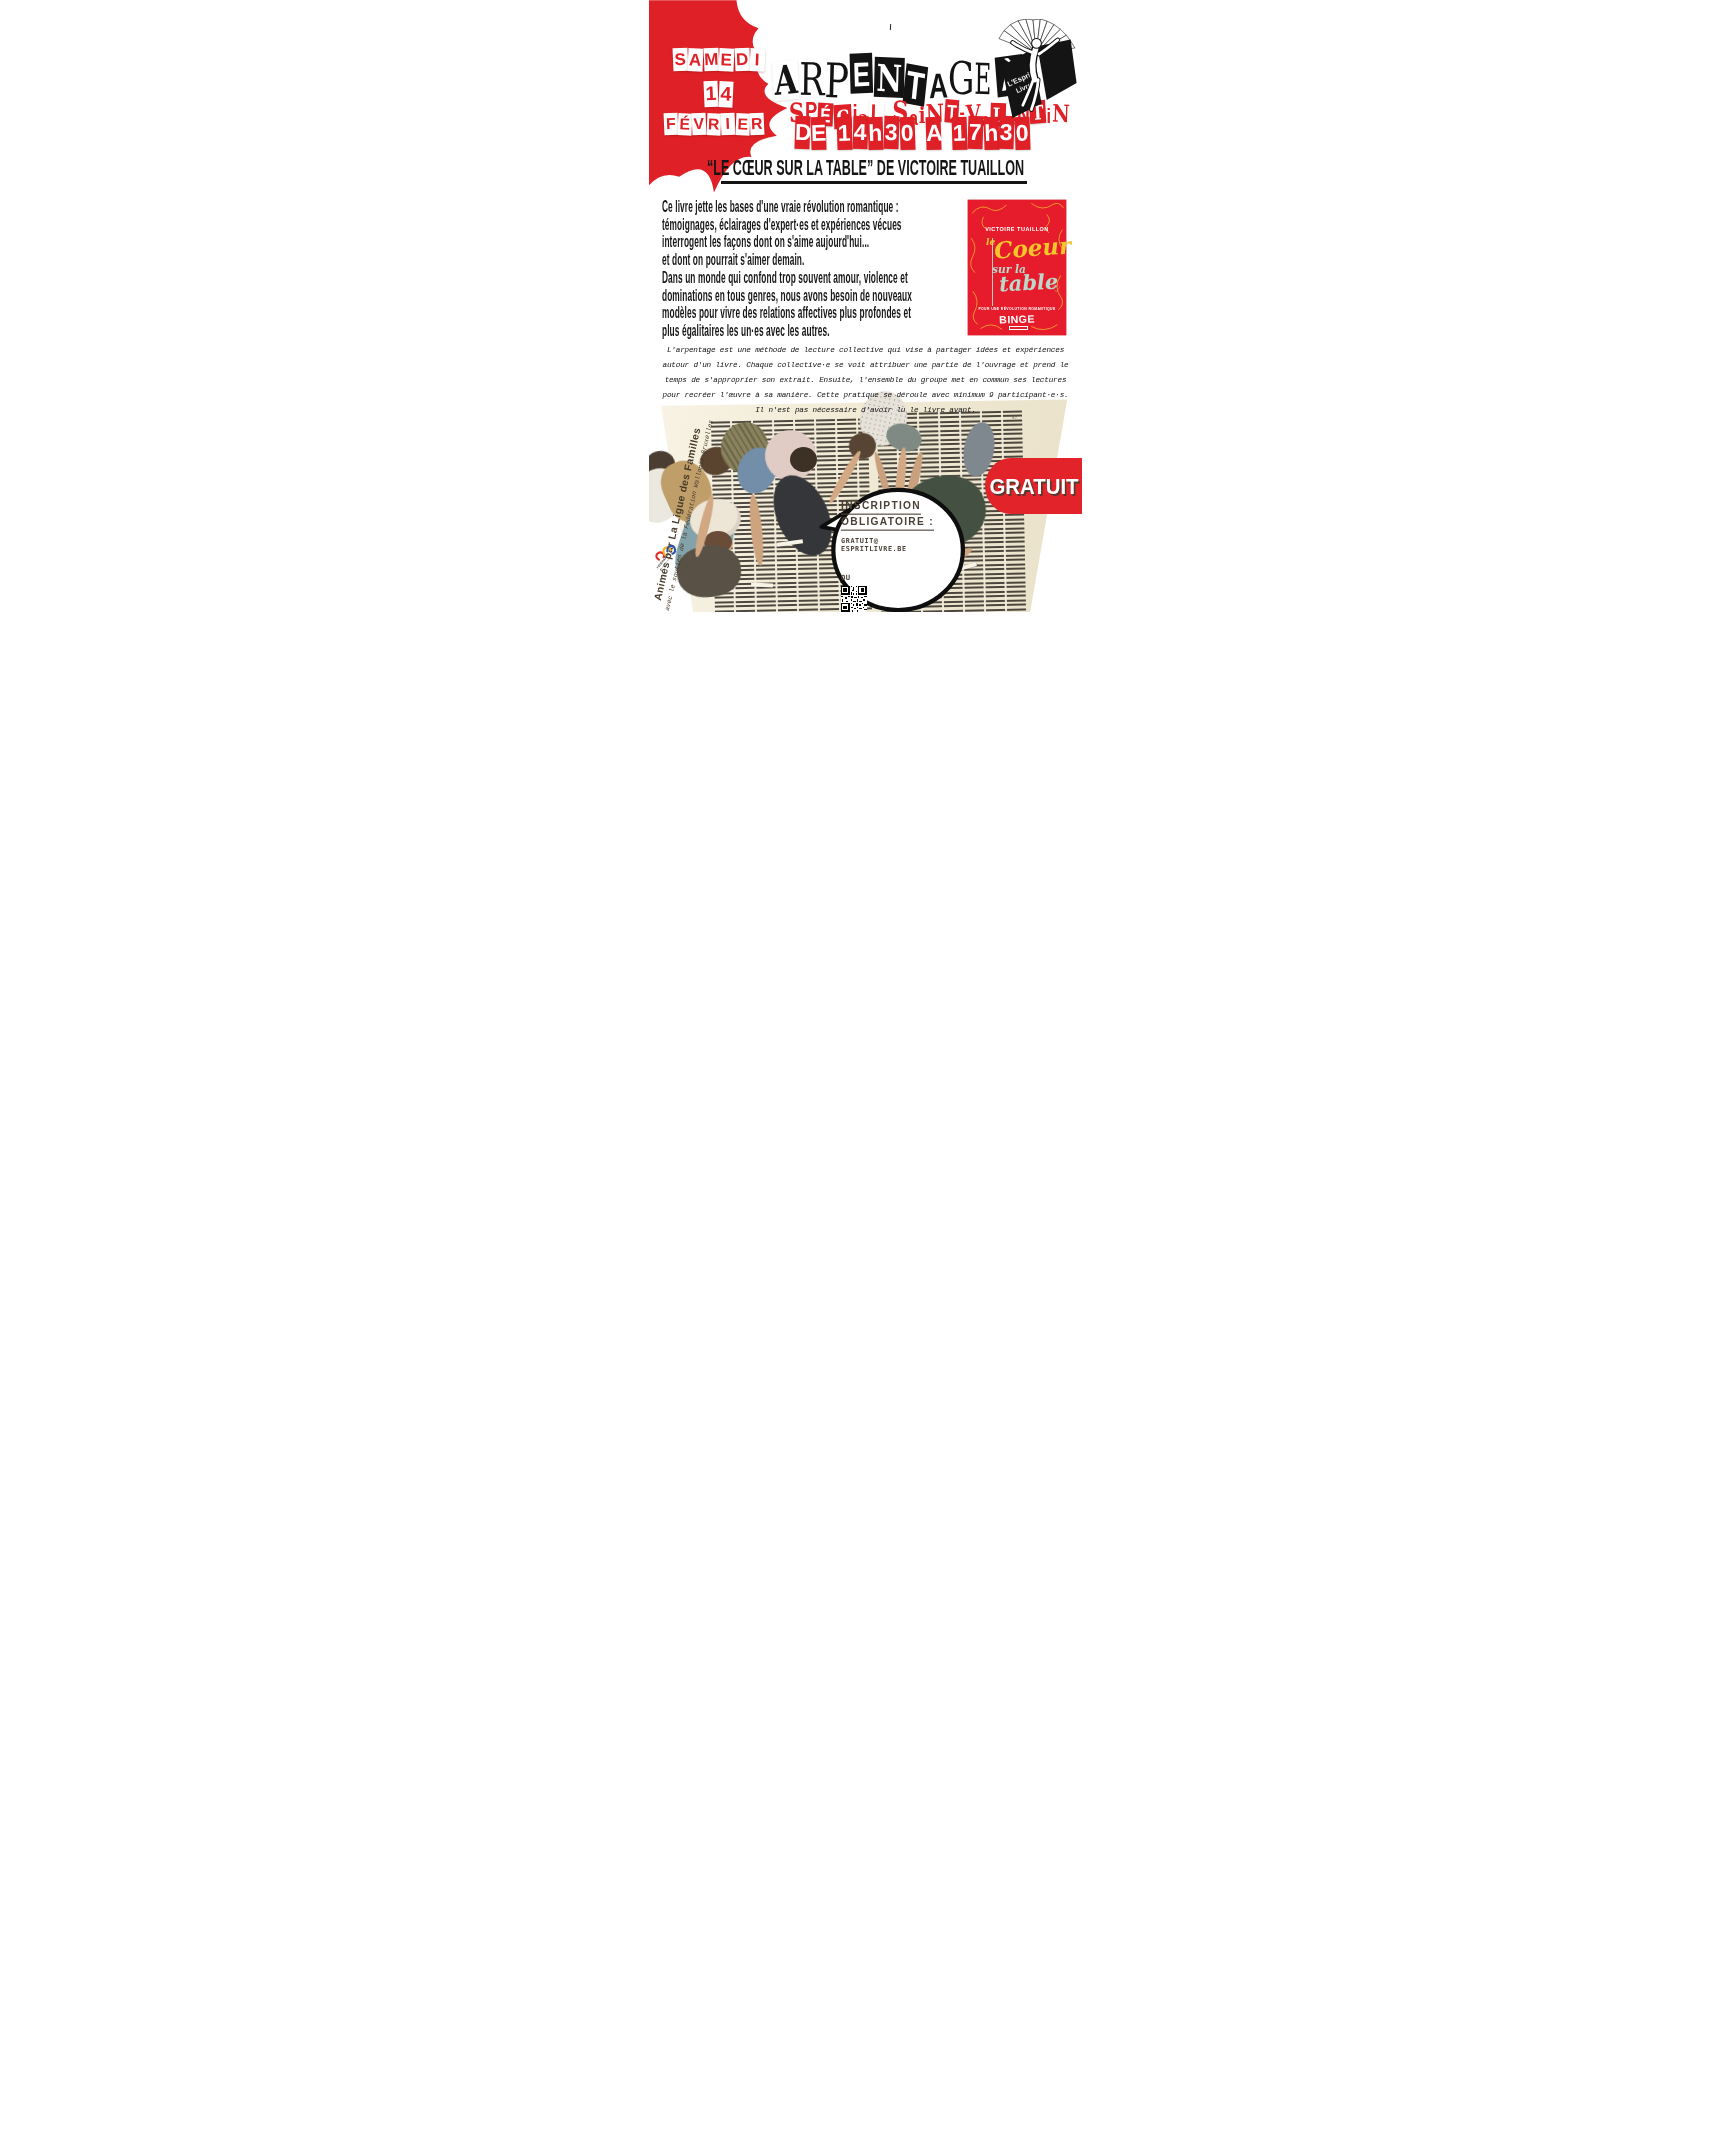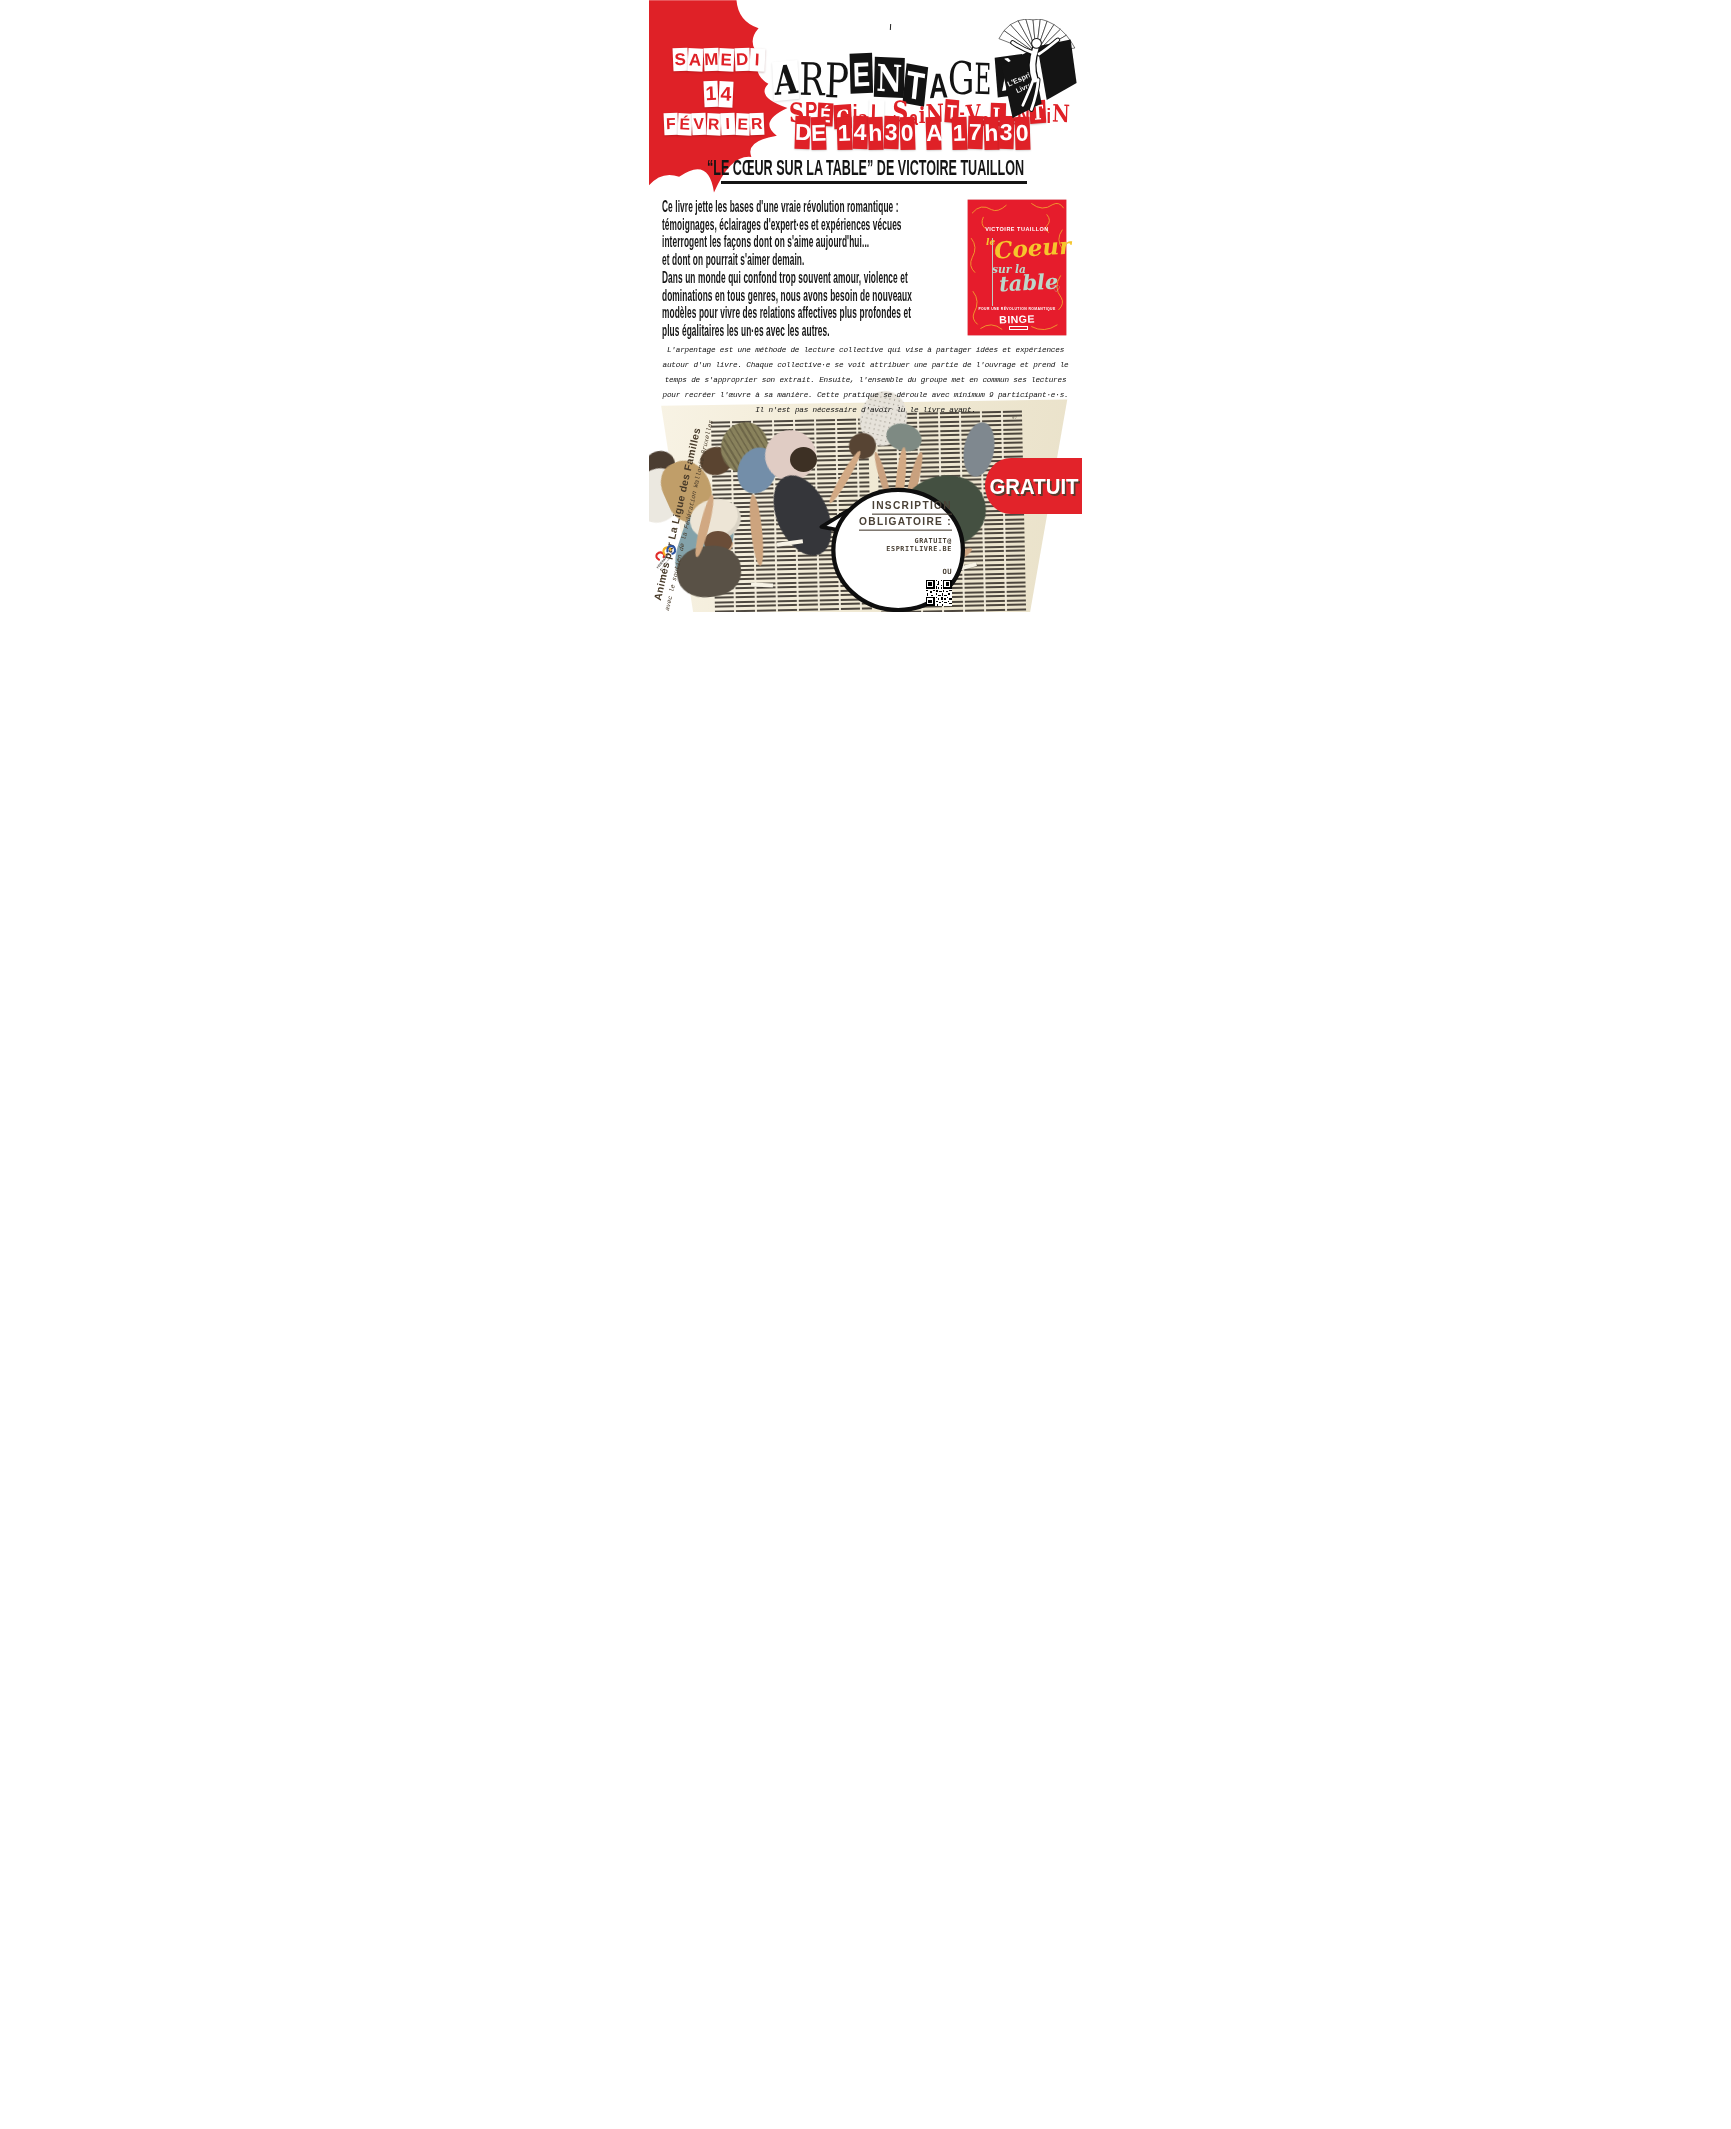--- a/index.html
+++ b/index.html
@@ -131,26 +131,26 @@
   #fedlogo{position:absolute;left:4.3px;top:147px;width:28px;height:31px;z-index:5}
 
   
   #badge{position:absolute;left:336px;top:64px;width:98px;height:52px;background:#e2232a;
     border-radius:26.4px 0 0 26.4px;display:flex;align-items:center;justify-content:center;z-index:7;
     font:700 20.4px "Liberation Sans",sans-serif;color:#fff;letter-spacing:0;
     text-shadow:1.7px 2.1px 0 rgba(72,61,46,.9);transform:scaleY(1.08)}
 
   
   #bubbleSvg{position:absolute;left:169px;top:90px;width:150px;height:127px;z-index:8}
-  #bubbleContent{position:absolute;left:192px;top:104px;width:111px;text-align:right;color:#4a4136;z-index:9}
+  #bubbleContent{position:absolute;left:192px;top:104px;width:111px;text-align:left;color:#4a4136;z-index:9}
   .bH{display:inline-block;font:700 10.2px/1.15 "Liberation Sans",sans-serif;letter-spacing:1.3px;
     border-bottom:1.3px solid #4a4136;padding-bottom:1.3px;margin-bottom:2.1px;transform:scaleY(1.1)}
   .bEmail{font:700 6.8px/1.3 "DejaVu Sans Mono",monospace;letter-spacing:0.6px}
   .bEmailWrap{margin-top:4.3px}
-  .bOu{margin-top:13px;font:700 7.2px "DejaVu Sans Mono",monospace;letter-spacing:0.4px}
+  .bOu{margin-top:19px;font:700 7.2px "DejaVu Sans Mono",monospace;letter-spacing:0.4px}
   .bQr{margin-top:3.8px}
 </style>
 </head>
 <body>
 
 <div id="poster">
 
   <svg id="splash" viewBox="0 0 332 470" aria-hidden="true">
     <path d="M0,0 L206,0 Q210,50 258,66 Q226,102 267,136 Q238,170 281,197 Q250,228 326,254
              Q256,286 301,319 Q226,331 241,369 Q192,363 153,453 Q141,367 71,416 Q31,401 0,436 Z" fill="#df2127"></path>

